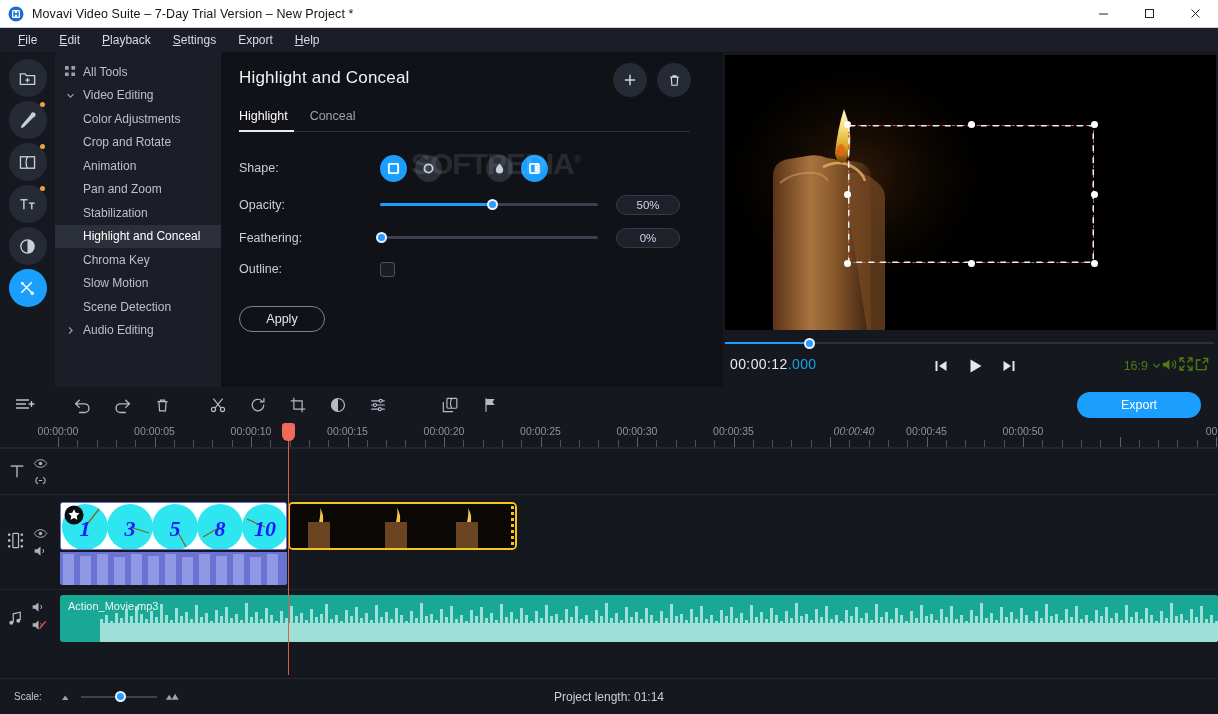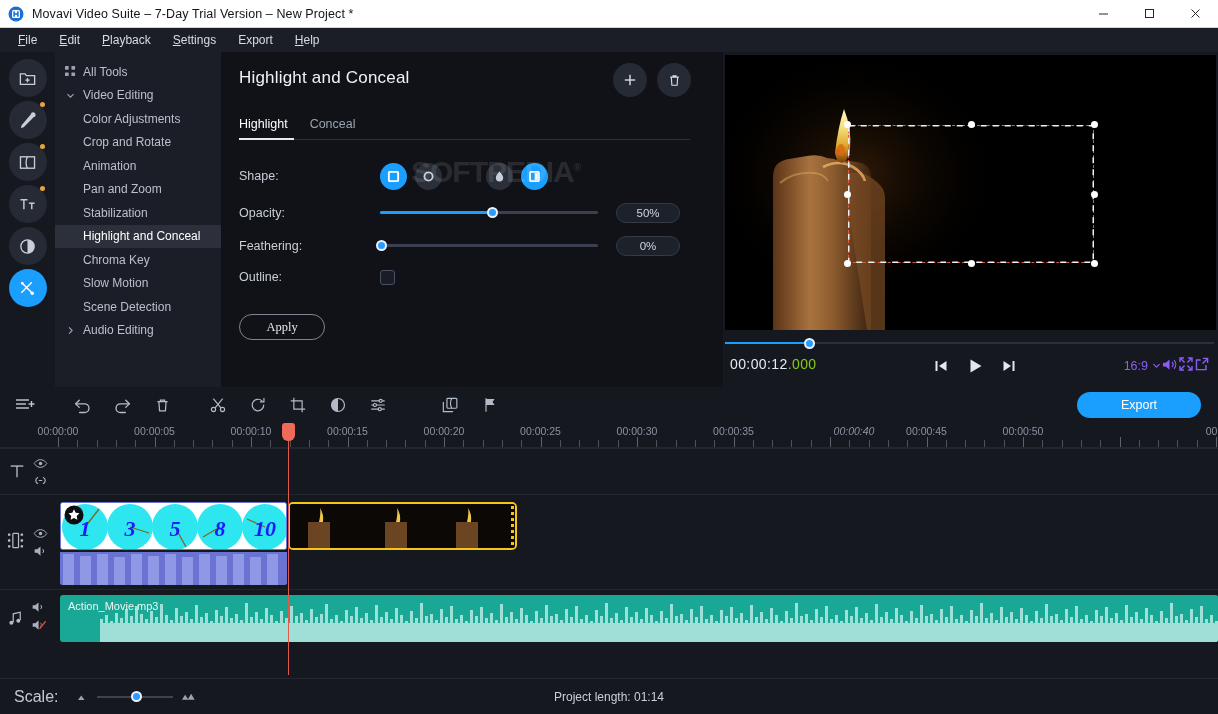--- a/index.html
+++ b/index.html
@@ -60,21 +60,21 @@
 
   
   .panel {
     position:absolute; left:221px; top:0; width:502px; height:335px;
     background:#101218; padding:16px 32px 0 18px; overflow:hidden;
   }
   .panel-head { display:flex; align-items:flex-start; }
   .panel-title { font-size:17px; color:#f0f2f6; font-weight:normal; letter-spacing:.2px; }
   .panel-head-btns { margin-left:auto; display:flex; gap:10px; margin-top:-5px; }
   .round-btn { width:34px; height:34px; border-radius:50%; background:#262a34; display:flex; align-items:center; justify-content:center; color:#d9dde4; }
-  .tabs { display:flex; gap:22px; margin-top:20px; position:relative; }
+  .tabs { display:flex; gap:22px; margin-top:12px; position:relative; }
   .tab { font-size:12.5px; color:#9aa3b0; padding-bottom:9px; }
   .tab.active { color:#ffffff; }
   .tab.active::after { content:""; position:absolute; left:0; bottom:0; width:55px; height:2px; background:#e7eaf0; }
   .tab-rule { height:1px; background:#2b303b; width:451px; margin-top:-1px; }
 
   .frow { display:flex; align-items:center; margin-top:0; height:40px; }
   .flabel { width:141px; font-size:12.5px; color:#c8ced8; }
   .shape-btns { display:flex; align-items:center; gap:8px; }
   .shape-btn { width:27px; height:27px; border-radius:50%; background:#2a2f39; display:flex; align-items:center; justify-content:center; color:#c9cfd8; }
   .shape-btn.on { background:#1a9fff; color:#ffffff; }
@@ -86,21 +86,21 @@
   .s-knob { position:absolute; width:11px; height:11px; border-radius:50%; background:#2b9cff; border:2px solid #eaf3ff; margin-left:-6px; }
   .vbox {
     width:64px; height:20px; border-radius:10px; background:#1d212a; border:1px solid #343a47;
     display:flex; align-items:center; justify-content:center; font-size:11.5px; color:#cfd5de; margin-left:18px;
   }
   .chk { width:15px; height:15px; border-radius:3px; background:#1a1d25; border:1px solid #4a5162; }
   .apply {
     margin-top:22px; width:86px; height:26px; border-radius:13px;
     border:1px solid #7d8595; background:transparent; color:#e3e7ee; font-size:12.5px;
     display:flex; align-items:center; justify-content:center;
-    font-family:Liberation Serif, serif;
+    font-family:Liberation Sans, sans-serif;
   }
   .watermark {
     position:absolute; left:172px; top:-1px; font-size:30px; font-weight:bold;
     color:#ffffff; opacity:.10; letter-spacing:-1px; pointer-events:none;
     font-family:"Liberation Sans", sans-serif;
   }
   .watermark sup { font-size:10px; vertical-align:super; }
 
   
   .preview { position:absolute; left:723px; top:0; width:495px; height:335px; background:#16181f; }
@@ -108,23 +108,23 @@
   .sel-box { position:absolute; left:123px; top:70px; width:246px; height:138px; }
   .sel-dash { position:absolute; inset:0; border:1.5px dashed #e8593a; }
   .hnd { position:absolute; width:7px; height:7px; border-radius:50%; background:#fff; }
 
   .pv-ctrl { position:absolute; left:0; top:278px; width:495px; height:57px; background:#16181f; }
   .pv-seek { position:absolute; left:2px; top:8px; width:489px; height:10px; }
   .pv-seek .t { position:absolute; left:0; right:0; top:4px; height:2px; background:#2b303b; }
   .pv-seek .f { position:absolute; left:0; top:4px; width:84px; height:2px; background:#1a9fff; }
   .pv-seek .k { position:absolute; left:79px; top:0; width:11px; height:11px; border-radius:50%; background:#2b9cff; border:2px solid #eaf3ff; }
   .tc { position:absolute; left:7px; top:26px; font-size:14px; color:#e6eaf1; letter-spacing:.4px; }
-  .tc .ms { color:#84cc16; }
+  .tc .ms { color:#0ea5e9; }
   .transport { position:absolute; left:210px; top:26px; display:flex; align-items:center; gap:16px; color:#e2e6ee; }
-  .pv-right { position:absolute; right:8px; top:26px; display:flex; align-items:center; color:#8b5cf6; font-size:12.5px; }
+  .pv-right { position:absolute; right:8px; top:26px; display:flex; align-items:center; color:#4d7c0f; font-size:12.5px; }
 
   
   .tl-toolbar { position:absolute; left:0; top:387px; width:1218px; height:36px; background:#16181f; }
   .tlb-icons { position:absolute; left:62px; top:0; height:36px; display:flex; align-items:center; color:#b4bbc7; }
   .tlb-icons .ic { width:40px; height:36px; display:flex; align-items:center; justify-content:center; }
   .tlb-gap { width:16px; }
   .export-btn {
     position:absolute; right:17px; top:5px; width:124px; height:26px; border-radius:13px;
     background:#1a9fff; color:#fff; font-size:12.5px; display:flex; align-items:center; justify-content:center;
     font-family:"Liberation Sans", sans-serif; border:none;
@@ -156,21 +156,21 @@
   .audio-clip { position:absolute; background:#1aa896; border-radius:3px; overflow:hidden; }
   .audio-name { position:absolute; left:8px; top:5px; font-size:11px; color:#eaf7f4; }
 
   .playhead { position:absolute; top:423px; width:1px; height:252px; background:#e05a4a; }
   .playhead-knob { position:absolute; top:423px; width:13px; height:18px; background:#ef6a58;
       border-radius:3px 3px 6px 6px; margin-left:-6px; }
 
   
   .status { position:absolute; left:0; top:678px; width:1218px; height:36px; background:#16181f; border-top:1px solid #23262e;
             display:flex; align-items:center; }
-  .scale-lbl { margin-left:14px; font-size:16px; color:#c3c9d3; }
+  .scale-lbl { margin-left:14px; font-size:10px; color:#c3c9d3; }
   .scale-ctl { margin-left:18px; display:flex; align-items:center; gap:8px; }
   .scale-track { position:relative; width:76px; height:12px; display:flex; align-items:center; }
   .scale-track .t2 { position:absolute; left:0; right:0; height:2px; background:#3c4250; }
   .scale-track .k2 { position:absolute; left:34px; width:11px; height:11px; border-radius:50%; background:#2b9cff; border:2px solid #eaf3ff; }
   .proj-len { position:absolute; left:50%; transform:translateX(-50%); font-size:12px; color:#c9cfd9; }
 </style>
 </head>
 <body>
 
 <div class="app">

